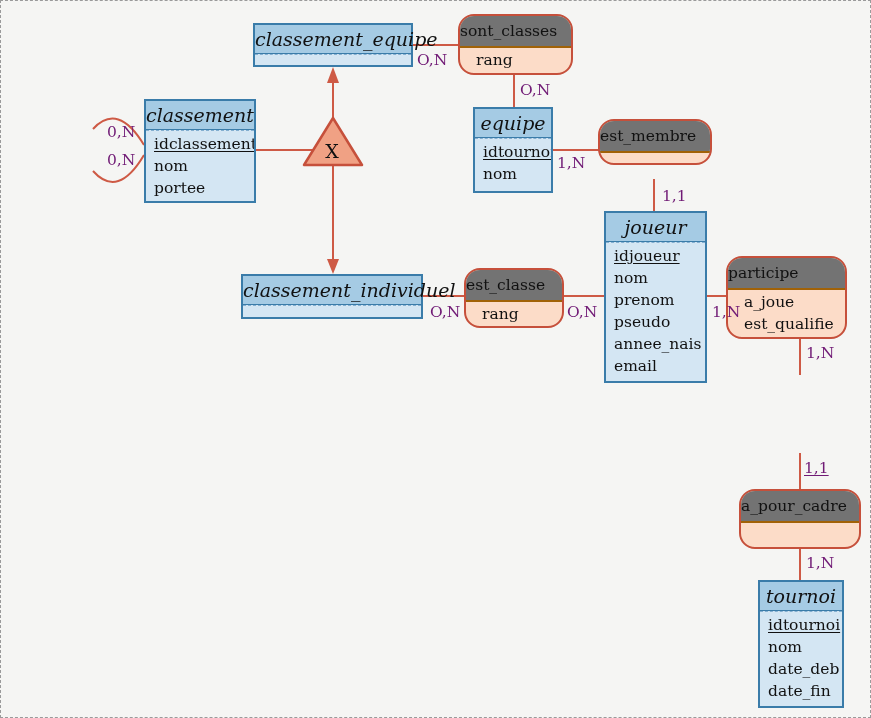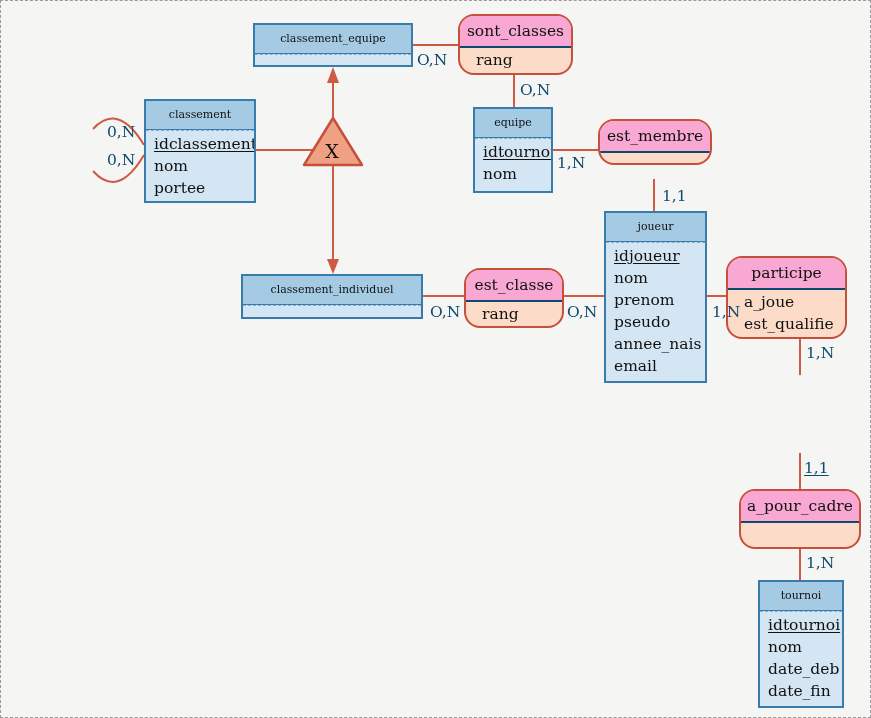--- a/index.html
+++ b/index.html
@@ -16,49 +16,49 @@
   #links { position:absolute; left:0; top:0; width:871px; height:718px; }
 
   .entity {
     position:absolute; box-sizing:border-box;
     border:2px solid #3a7ca9; background:#d4e6f3;
     display:flex; flex-direction:column;
   }
   .e-head {
     flex:0 0 28px; line-height:28px; text-align:center;
     background:#a5cbe4; border-bottom:1px solid #3a7ca9;
-    font-size:11px; white-space:nowrap;
+    font-size:19px; white-space:nowrap;font-style:italic;
   }
   .e-body {
     flex:1; border-top:1px dashed #84afd0;
     padding:2px 0 0 8px; overflow:hidden;
   }
 
   .relation {
     position:absolute; box-sizing:border-box;
     border:2.5px solid #c6503b; border-radius:16px;
     background:#fcdcc8; display:flex; flex-direction:column; overflow:hidden;
   }
   .r-head {
-    flex:0 0 30px; line-height:30px; text-align:center;
-    background:#f9a8d4; border-bottom:2px solid #0c4a6e;
+    flex:0 0 30px; line-height:30px; text-align:left;
+    background:#737373; border-bottom:2px solid #a16207;
     font-size:15.5px; white-space:nowrap;
   }
   .r-body { flex:1; padding:1px 0 0 16px; overflow:hidden; }
 
   .attr {
     height:22px; line-height:22px; font-size:15.5px;
     white-space:nowrap;
   }
   .attr.u-solid  { text-decoration-line:underline; text-decoration-style:solid; text-underline-offset:2px; }
   .attr.u-dashed { text-decoration-line:underline; text-decoration-style:dashed; text-underline-offset:3px; }
 
   .card-label {
     position:absolute; font-size:15.5px; line-height:19px;
-    color:#0c4a6e; white-space:nowrap;
+    color:#701a75; white-space:nowrap;
   }
   .card-label.underlined { text-decoration:underline; text-underline-offset:2px; }
 
   .tri-x { font-size:19px; fill:#111; font-family:"DejaVu Serif", serif; }
 </style>
 </head>
 <body>
 
 <div id="canvas">
 

